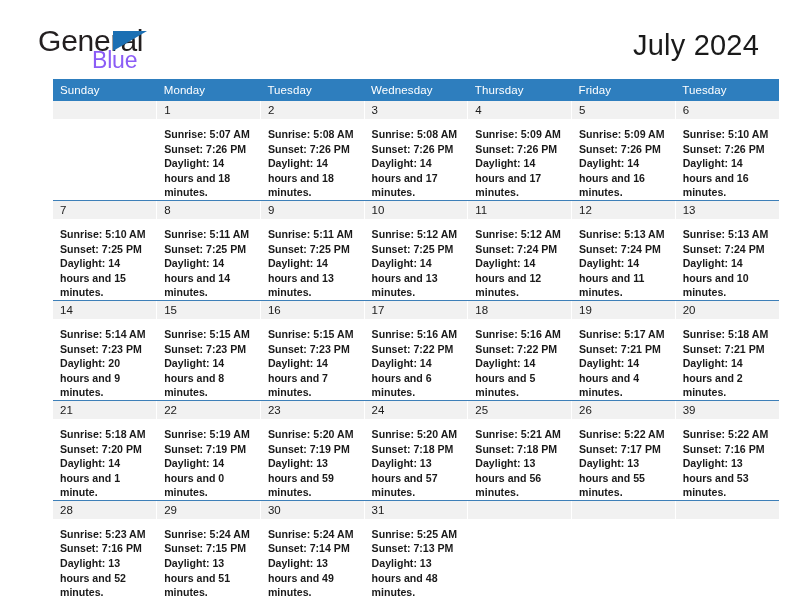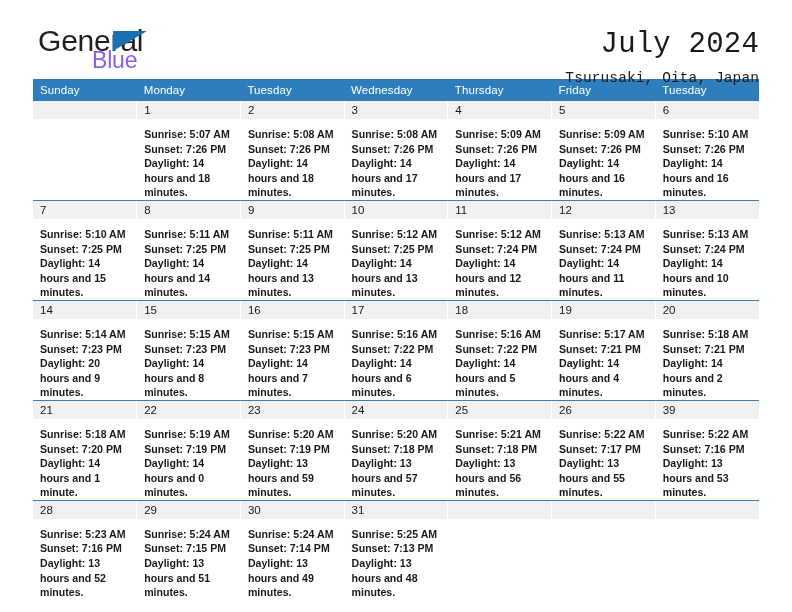--- a/index.html
+++ b/index.html
@@ -60,21 +60,20 @@
     left: 75px;
     top: 3px;
     width: 0;
     height: 0;
     border-left: 34px solid #1b6fb3;
     border-bottom: 20px solid transparent;
   }
   .title-block {
     text-align: right;
     padding-top: 0px;
-    font-family: Liberation Mono, monospace;
   }
   .cal-title {
     font-size: 29px;
     font-weight: normal;
     color: #1a1a1a;
     line-height: 34px;
     letter-spacing: 0.2px;
   }
   .cal-subtitle {
     font-size: 14.5px;
@@ -83,20 +82,21 @@
     margin-top: 6px;
     letter-spacing: 0.1px;
   }
 
   
   .calendar {
     margin-top: 11px;
     width: 726px;
     border-collapse: collapse;
     table-layout: fixed;
+    margin-left: 20px;
   }
   .calendar th {
     background: #2e7ebe;
     color: #ffffff;
     font-size: 11.5px;
     font-weight: normal;
     text-align: left;
     padding: 5px 0 5px 7px;
     height: 20px;
     box-sizing: border-box;
@@ -143,21 +143,20 @@
 <div class="page">
 
   <div class="header">
     <div class="logo">
       <span class="logo-general">General</span>
       <span class="logo-triangle"></span>
       <span class="logo-blue">Blue</span>
     </div>
     <div class="title-block">
       <div class="cal-title">July 2024</div>
-      <div class="cal-subtitle">Tsurusaki, Oita, Japan</div>
     </div>
   </div>
 
   <table class="calendar">
     <thead>
       <tr>
         <th>Sunday</th>
         <th>Monday</th>
         <th>Tuesday</th>
         <th>Wednesday</th>

